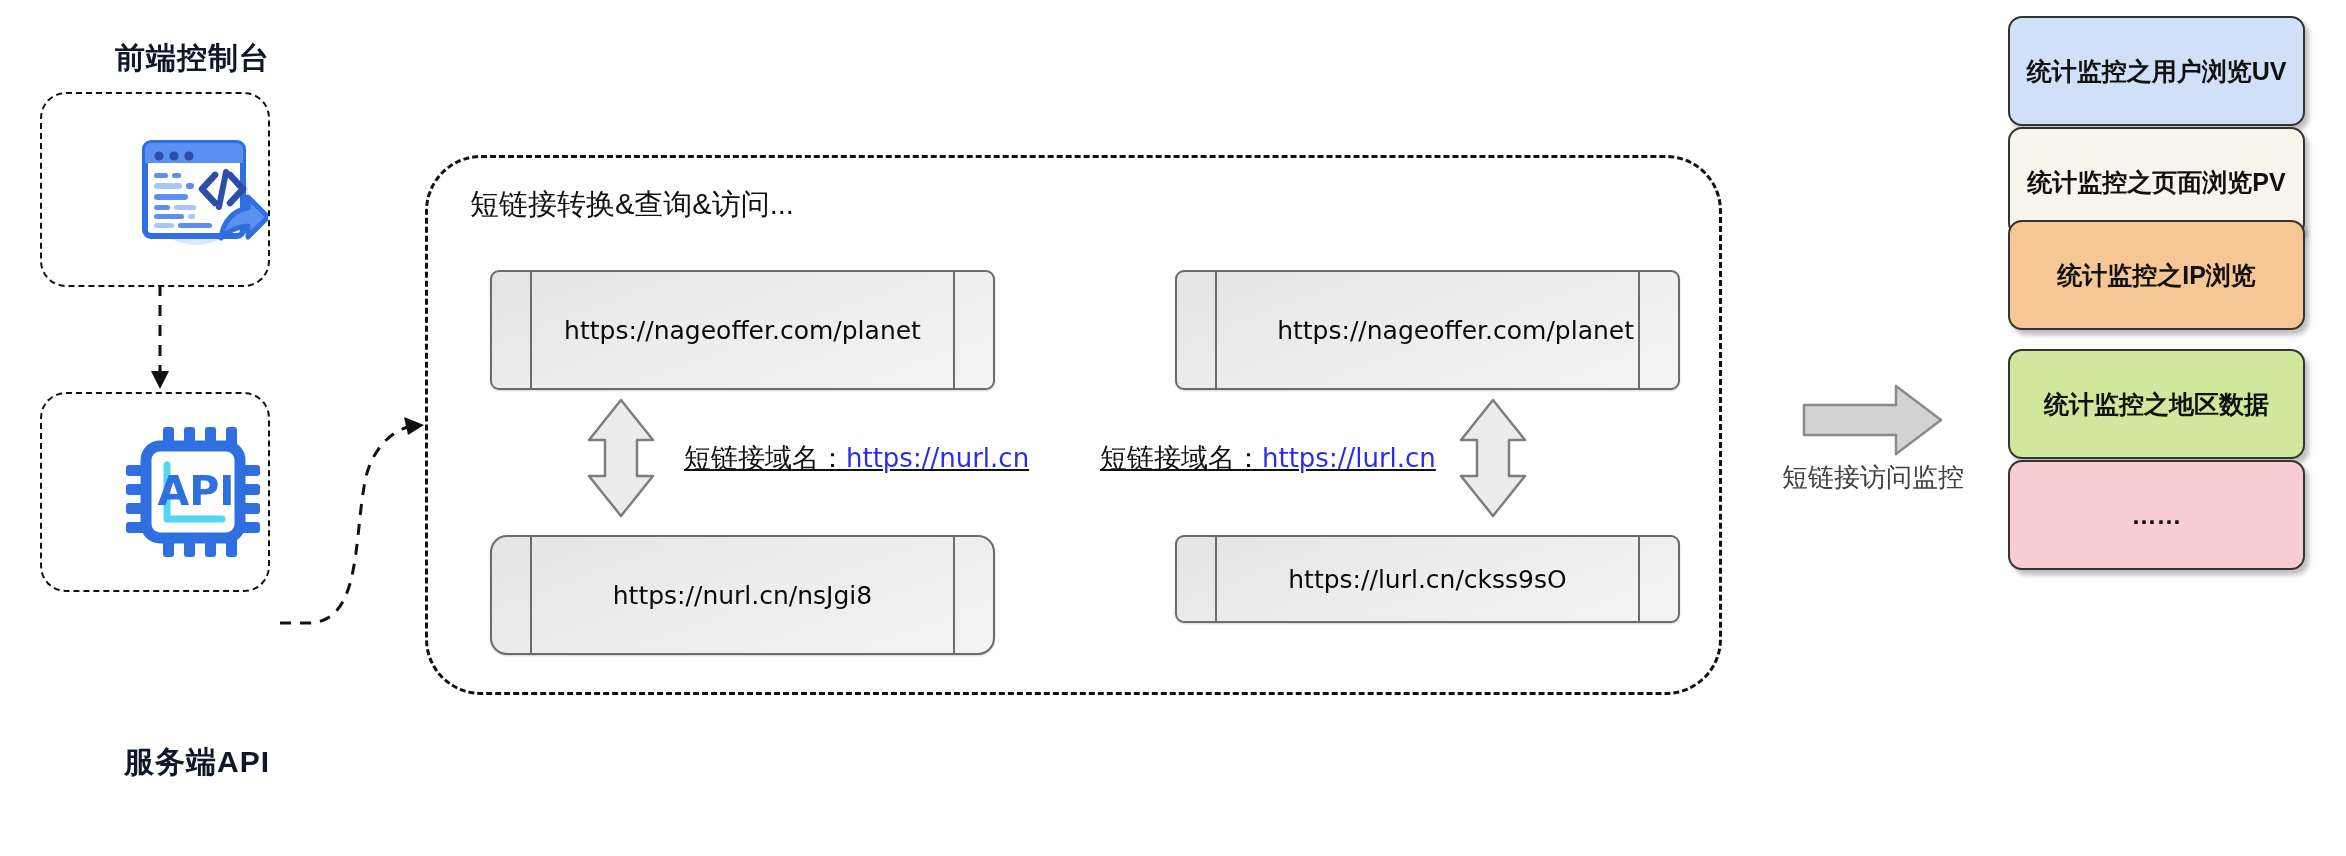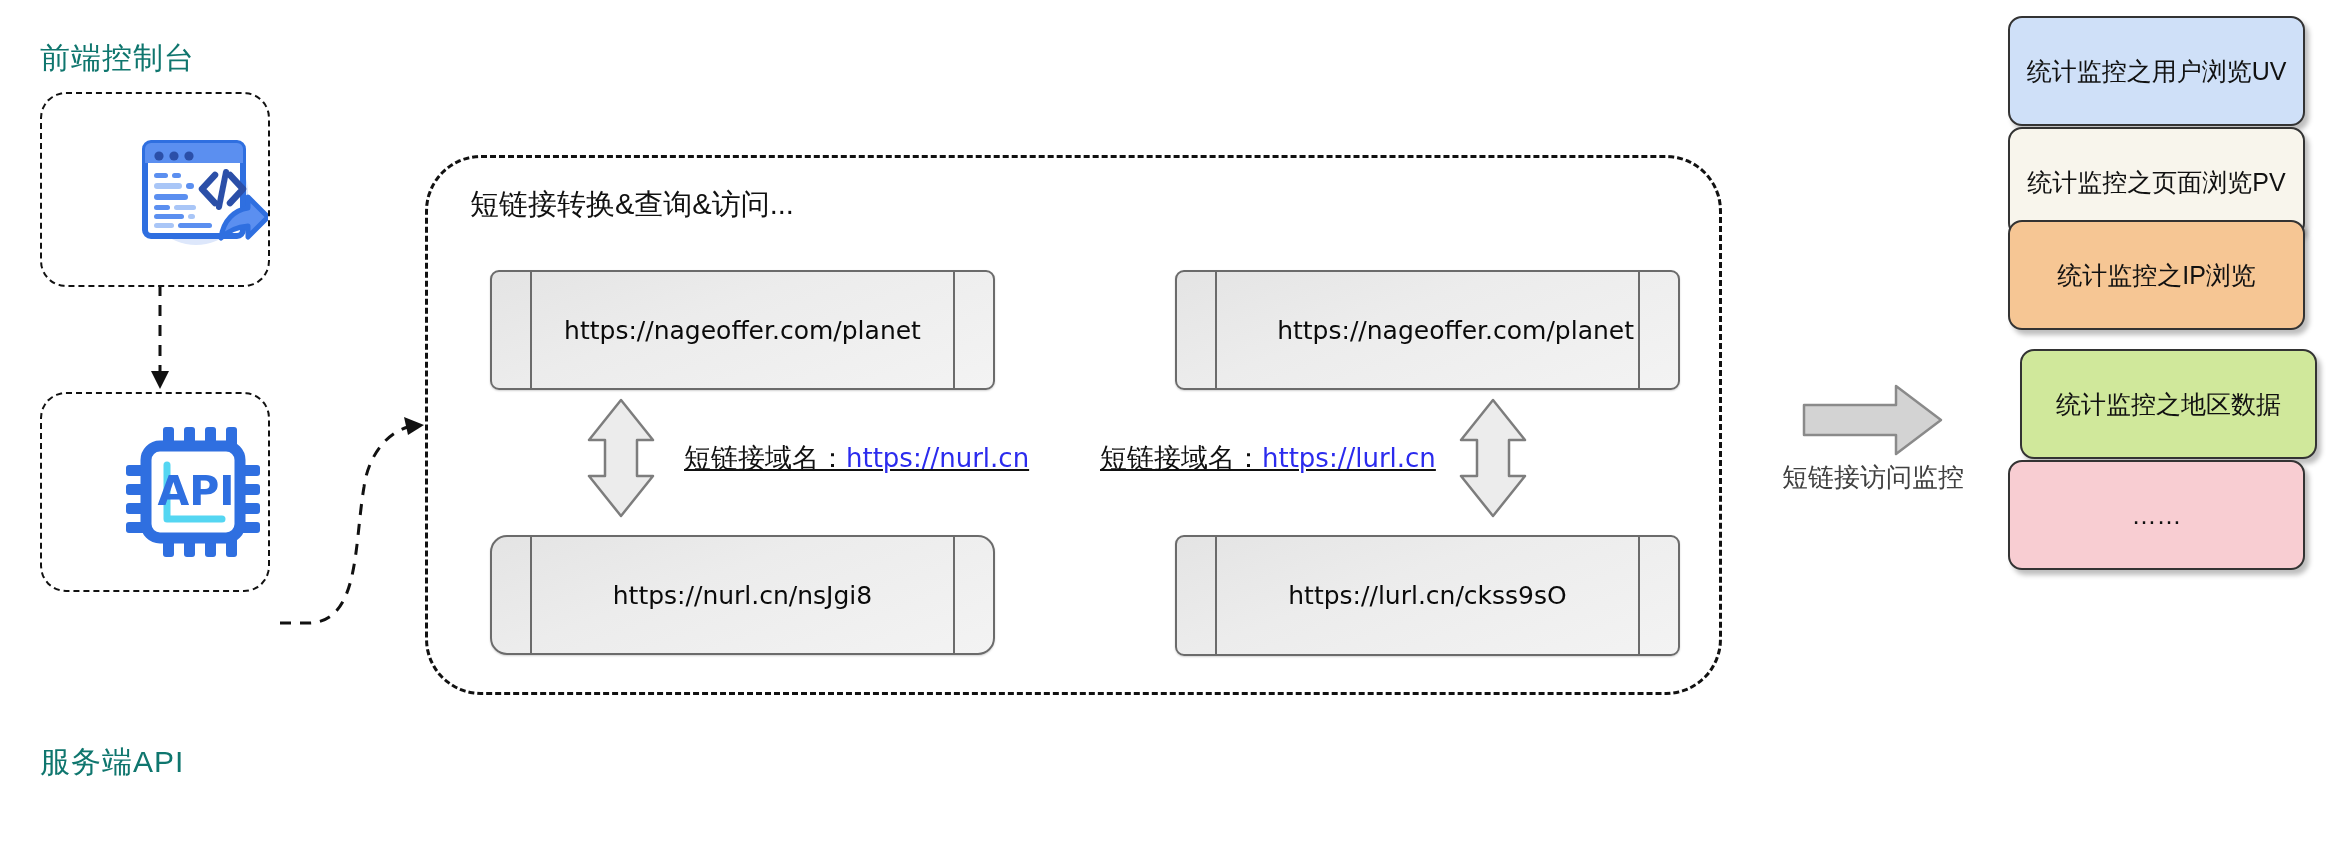--- a/index.html
+++ b/index.html
@@ -16,23 +16,24 @@
     border:2.5px dashed #111111;
     border-radius:26px;
     background:#ffffff;
     box-sizing:border-box;
     display:flex;align-items:center;justify-content:flex-end;
   }
   .node-caption{
     position:absolute;
     font-size:30px;
     letter-spacing:1px;
-    color:#0f766e;
+    color:#0f172a;
     white-space:nowrap;
-    text-align:left;
+    text-align:right;
+    font-weight:bold;
   }
 
   
   #main-container{
     position:absolute;
     left:425px;top:155px;width:1297px;height:540px;
     border:3px dashed #111111;
     border-radius:56px;
     box-sizing:border-box;
     background:#ffffff;
@@ -80,20 +81,21 @@
 
   
   .stat-box{
     position:absolute;left:2008px;width:297px;height:110px;
     box-sizing:border-box;
     border:2px solid #333333;
     border-radius:14px;
     display:flex;align-items:center;justify-content:center;
     font-size:25px;color:#111111;white-space:nowrap;
     box-shadow:4px 5px 5px rgba(0,0,0,.26);
+    font-weight:bold;
   }
 
   svg{display:block;}
 </style>
 </head>
 <body>
 
 <div class="node-caption" style="left:40px;top:38px;width:230px;">前端控制台</div>
 
 <div class="dashed-node" style="left:40px;top:92px;width:230px;height:195px;">
@@ -198,38 +200,38 @@
 <div class="domain-label" style="left:1100px;top:440px;">
   <span>短链接域名：</span><span class="lnk">https://lurl.cn</span>
 </div>
 
 <span class="abs" style="left:1455px;top:396px;">
   <svg width="76" height="124" viewBox="0 0 76 124">
     <path d="M38 4 L70 44 L54 44 L54 80 L70 80 L38 120 L6 80 L22 80 L22 44 L6 44 Z" fill="#ececec" stroke="#7d7d7d" stroke-width="2.5" stroke-linejoin="round"></path>
   </svg>
 </span>
 
-<div class="proc-box" style="left:1175px;top:535px;width:505px;height:121px;">
+<div class="proc-box" style="left:1175px;top:535px;width:505px;height:88px;">
   <span class="proc-text ctr">https://lurl.cn/ckss9sO</span>
 </div>
 
 <span class="abs" style="left:1800px;top:382px;">
   <svg width="145" height="76" viewBox="0 0 145 76">
     <path d="M4 23 L96 23 L96 4 L141 38 L96 72 L96 53 L4 53 Z" fill="#d3d3d3" stroke="#8a8a8a" stroke-width="2.5" stroke-linejoin="round"></path>
   </svg>
 </span>
 <div id="monitor-caption">短链接访问监控</div>
 
 <div class="stat-box" style="top:16px;background:#cfe0f8;">
   <span>统计监控之用户浏览UV</span>
 </div>
 <div class="stat-box" style="top:127px;background:#f8f5ec;">
   <span>统计监控之页面浏览PV</span>
 </div>
 <div class="stat-box" style="top:220px;background:#f6c694;">
   <span>统计监控之IP浏览</span>
 </div>
-<div class="stat-box" style="top:349px;background:#d0e89b;margin-left:12px;">
+<div class="stat-box" style="top:349px;background:#d0e89b;">
   <span>统计监控之地区数据</span>
 </div>
 <div class="stat-box" style="top:460px;background:#f8cdd2;">
   <span>……</span>
 </div>
 
 </body></html>

